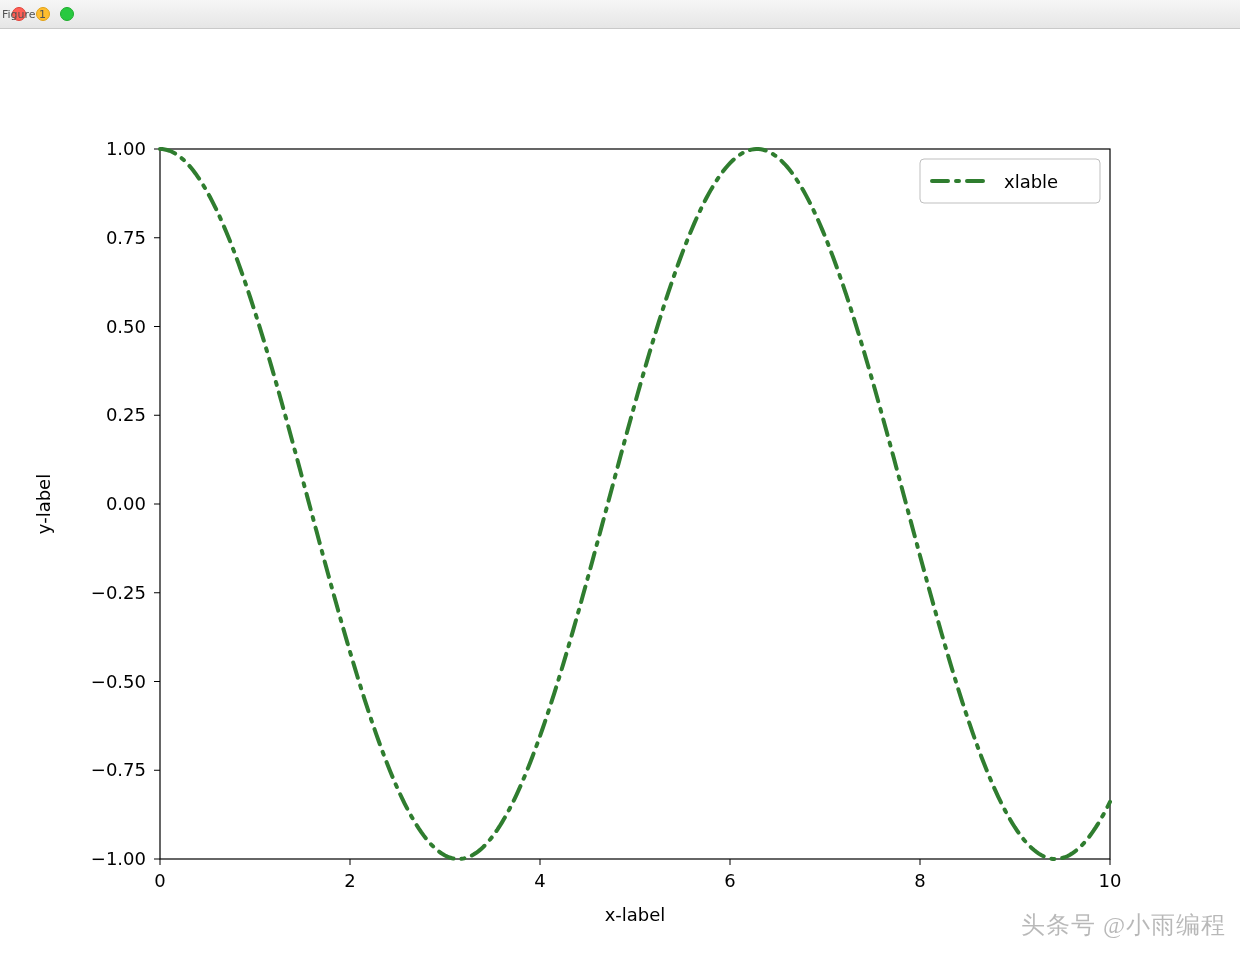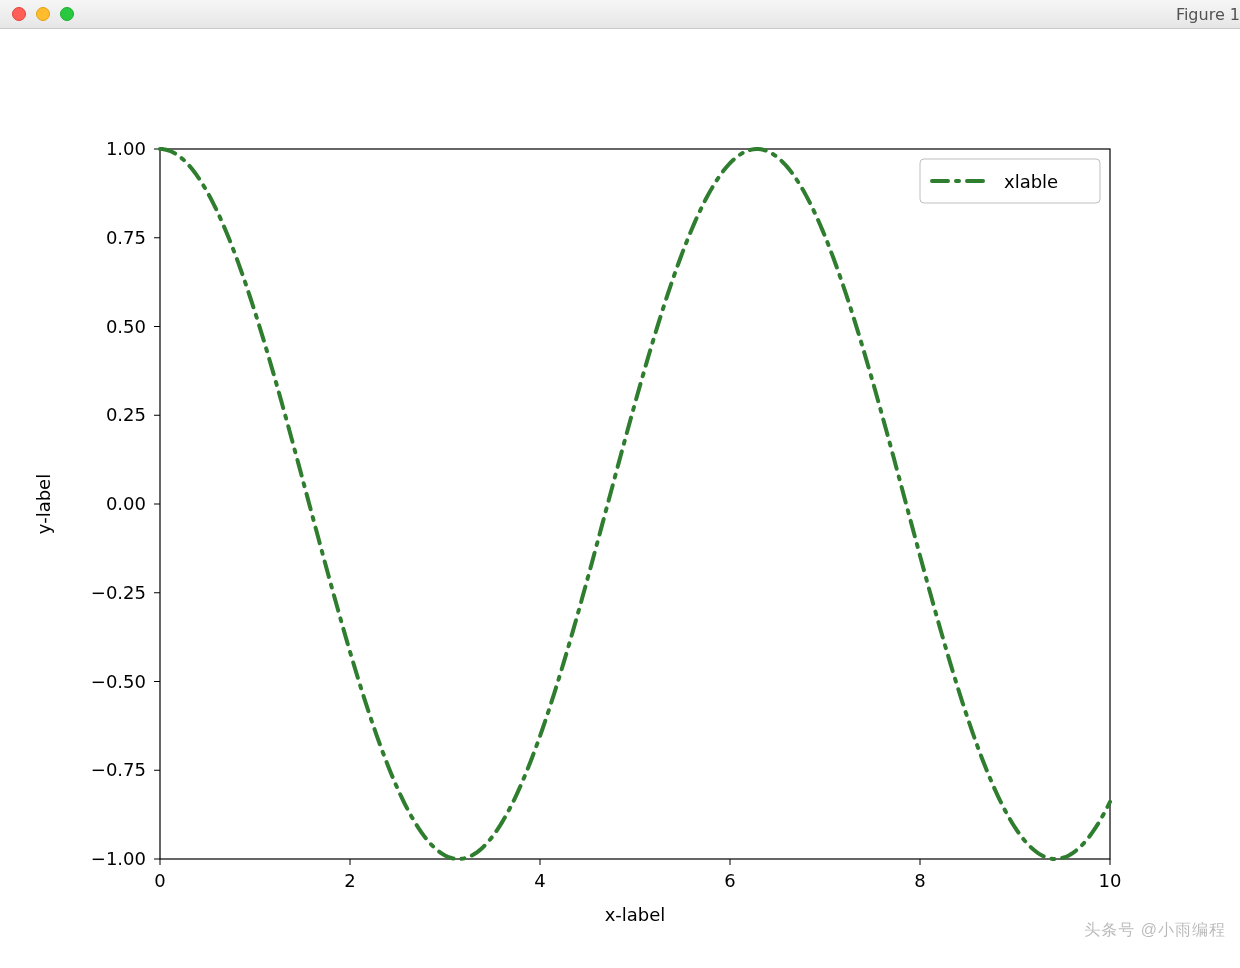--- a/index.html
+++ b/index.html
@@ -28,44 +28,44 @@
     width: 14px;
     height: 14px;
     border-radius: 50%;
     box-sizing: border-box;
   }
   .tl.red    { background:#ff5f57; border:1px solid #e24238; }
   .tl.yellow { background:#ffbd2e; border:1px solid #e1a116; }
   .tl.green  { background:#28c940; border:1px solid #1dad2c; }
   .titlebar-title {
     position: absolute;
-    left: 8px; right: 0;
-    text-align: right;
-    font-size: 16px;
+    left: 2px; right: 0;
+    text-align: left;
+    font-size: 11px;
     color: #525252;
     pointer-events: none;
   }
   .figure-area {
     position: relative;
     width: 1240px;
     height: 940px;
     background: #ffffff;
   }
   .plot-svg {
     position: absolute;
     left: 0;
     top: 0;
   }
   .watermark {
     position: absolute;
     right: 14px;
     bottom: 28px;
-    font-size: 16px;
+    font-size: 24px;
     color: rgba(0,0,0,0.28);
-    font-family: Liberation Sans, sans-serif;
+    font-family: Liberation Serif, serif;
     letter-spacing: 1px;
     pointer-events: none;
   }
   .axis-text {
     font-size: 18px;
     fill: #000;
     font-family: "DejaVu Sans","Helvetica Neue",Arial,sans-serif;
   }
   .tick-text {
     font-size: 18px;

